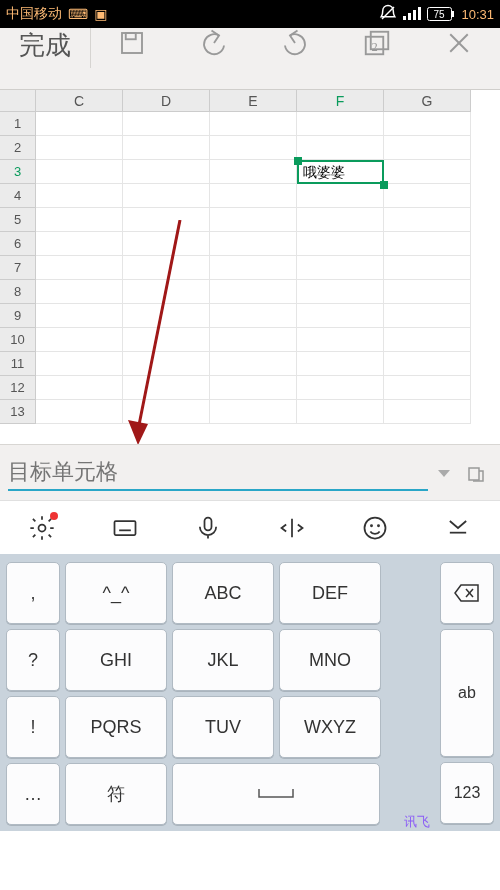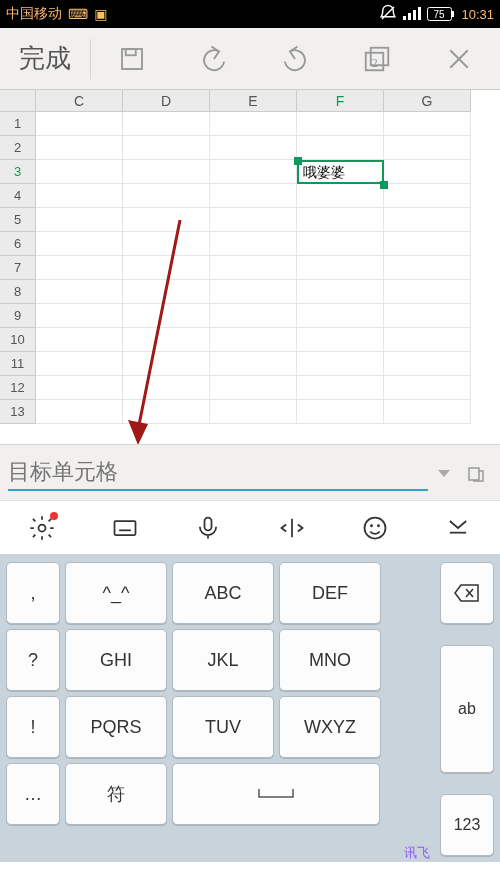--- a/index.html
+++ b/index.html
@@ -1,21 +1,21 @@
 <!DOCTYPE html>
 <html><head>
 <meta charset="utf-8">
 <style>
   * { box-sizing: border-box; margin: 0; padding: 0; }
   body { width: 500px; height: 890px; font-family: sans-serif; background: #fff; overflow: hidden; }
   .status-bar { height: 28px; background: #000; color: #fdba74; display: flex; align-items: center; padding: 0 6px; font-size: 14px; }
   .status-left { display: flex; align-items: center; gap: 6px; flex: 1; }
   .status-right { display: flex; align-items: center; gap: 6px; }
   .ic { display: inline-block; }
-  .toolbar { height: 62px; background: #f2f0ef; border-bottom: 1px solid #d0cecb; display: flex; align-items: center; font-family: Liberation Serif, serif; }
+  .toolbar { height: 62px; background: #f2f0ef; border-bottom: 1px solid #d0cecb; display: flex; align-items: flex-start; font-family: Liberation Serif, serif; }
   .done-btn { width: 90px; text-align: center; font-size: 26px; color: #555; }
   .tsep { width: 1px; height: 40px; background: #d6d4d1; }
   .ticon { flex: 1; display: flex; align-items: center; justify-content: center; color: #777; }
   .ticon svg { width: 30px; height: 30px; stroke: #999; fill: none; stroke-width: 1.5; }
   .sheet { position: relative; background: #fff; }
   .grid { }
   .hdrrow { display: flex; height: 22px; }
   .corner { width: 36px; background: #ebebeb; border-right: 1px solid #ccc; border-bottom: 1px solid #ccc; }
   .colh { width: 87px; background: #ebebeb; border-right: 1px solid #ccc; border-bottom: 1px solid #ccc; text-align: center; font-size: 14px; color: #555; line-height: 22px; }
   .row { display: flex; height: 24px; }
@@ -37,21 +37,21 @@
   .keyboard { background: #c9d3dc; padding: 8px 6px 6px; }
   .key { background: #fcfcfd; border: 1px solid #b0bac3; border-radius: 5px; box-shadow: 0 1px 0 #aab4bd; display: flex; align-items: center; justify-content: center; font-size: 18px; color: #333; }
   .key.short { height: 62px; }
   .key.tall { height: 128px; }
   .key.narrow { width: 54px; }
   .key.main { width: 102px; }
   .key.backsp { width: 54px; }
   .key.side { width: 54px; font-size: 16px; }
   .col-l { display: flex; flex-direction: column; gap: 5px; }
   .col-m { display: flex; flex-direction: column; gap: 5px; flex: 1; }
-  .col-r { display: flex; flex-direction: column; gap: 21px; }
+  .col-r { display: flex; flex-direction: column; gap: 5px; }
   .mrow { display: flex; gap: 5px; }
   .key.space { width: 208px; }
   .key.fu { width: 102px; }
   .ime-label { position: absolute; right: 70px; bottom: 0; font-size: 13px; color: #8b5cf6; }
   .kb-wrap { position: relative; }
 </style>
 </head>
 <body>
 
 <div class="status-bar">

